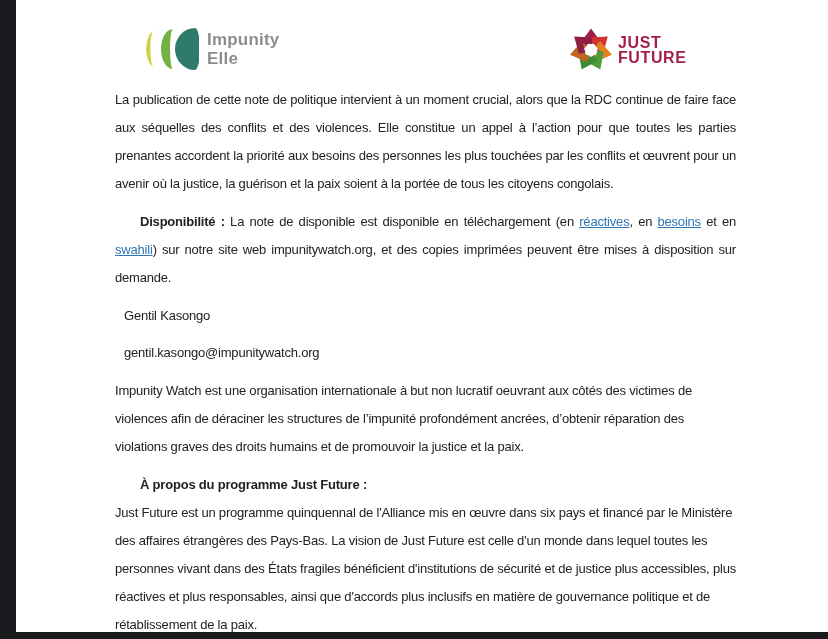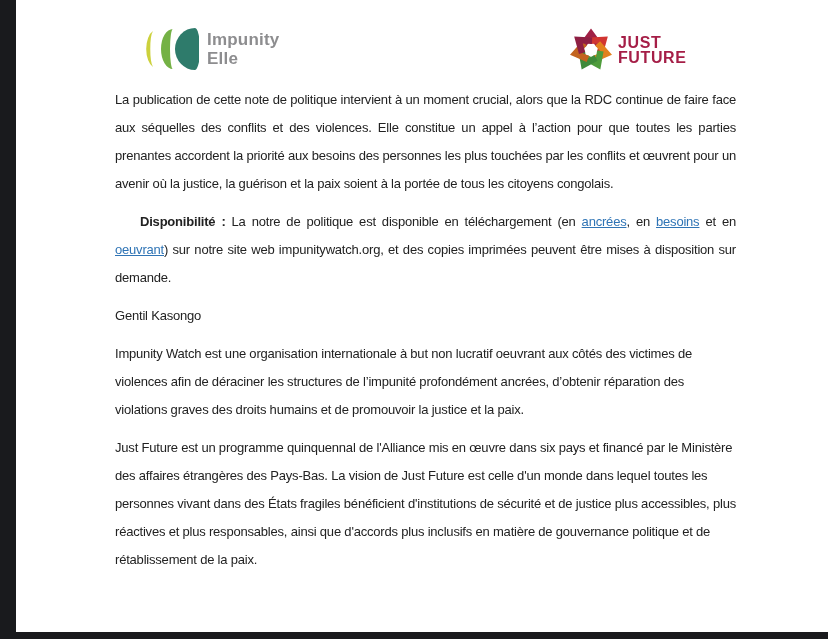--- a/index.html
+++ b/index.html
@@ -15,21 +15,21 @@
   .jf-text{margin-left:5px;color:#a51e47;font-weight:800;font-size:16px;line-height:15px;
            letter-spacing:.6px;}
 
   
   .doc{position:absolute;left:99px;top:86px;width:621px;color:#222222;
        font-size:13px;line-height:28px;letter-spacing:-0.2px;}
   .para{margin:0 0 10px 0;}
   .just{text-align:justify;}
   b,strong,.bold{font-weight:700;padding-left:25px;}
   a.link{color:#2f74b5;text-decoration:underline;cursor:pointer;}
-  .contact div{margin:0;}
+  .contact div{margin:9px;}
 </style>
 </head>
 <body>
 
 <div class="stage">
   <div class="paper">
 
     <div class="iw-logo">
       <svg width="60" height="46" viewBox="0 0 60 46">
         <path d="M14,5 A10,19 0 0 0 14,41 A4,19 0 0 1 14,5 Z" fill="#ccd13c"></path>
@@ -73,30 +73,32 @@
         <div>FUTURE</div>
       </div>
     </div>
 
     <div class="doc">
 
       <p class="para just">
         <span>La publication de cette note de politique intervient à un moment crucial, alors que la RDC continue de faire face aux séquelles des conflits et des violences. Elle constitue un appel à l’action pour que toutes les parties prenantes accordent la priorité aux besoins des personnes les plus touchées par les conflits et œuvrent pour un avenir où la justice, la guérison et la paix soient à la portée de tous les citoyens congolais.</span>
       </p>
 
-      <p class="para just"><strong>Disponibilité :</strong><span> La notre de politique est disponible en téléchargement (en </span><a class="link">ancrées</a><span>, en </span><a class="link">besoins</a><span> et en </span><a class="link">oeuvrant</a><span>) sur notre site web impunitywatch.org, et des copies imprimées peuvent être mises à disposition sur demande.</span></p>
+      <p class="para just"><strong>Disponibilité :</strong><span> La note de disponible est disponible en téléchargement (en </span><a class="link">réactives</a><span>, en </span><a class="link">besoins</a><span> et en </span><a class="link">swahili</a><span>) sur notre site web impunitywatch.org, et des copies imprimées peuvent être mises à disposition sur demande.</span></p>
 
 
       <div class="para contact">
         <div>Gentil Kasongo</div>
+        <div>gentil.kasongo@impunitywatch.org</div>
       </div>
 
       <div class="para">
         <div>Impunity Watch est une organisation internationale à but non lucratif oeuvrant aux côtés des victimes de violences afin de déraciner les structures de l’impunité profondément ancrées, d’obtenir réparation des violations graves des droits humains et de promouvoir la justice et la paix.</div>
       </div>
 
       <div class="para">
+        <div class="bold">À propos du programme Just Future :</div>
         <div>Just Future est un programme quinquennal de l'Alliance mis en œuvre dans six pays et financé par le Ministère des affaires étrangères des Pays-Bas. La vision de Just Future est celle d'un monde dans lequel toutes les personnes vivant dans des États fragiles bénéficient d'institutions de sécurité et de justice plus accessibles, plus réactives et plus responsables, ainsi que d'accords plus inclusifs en matière de gouvernance politique et de rétablissement de la paix.</div>
       </div>
 
     </div>
   </div>
 </div>
 
 </body></html>

